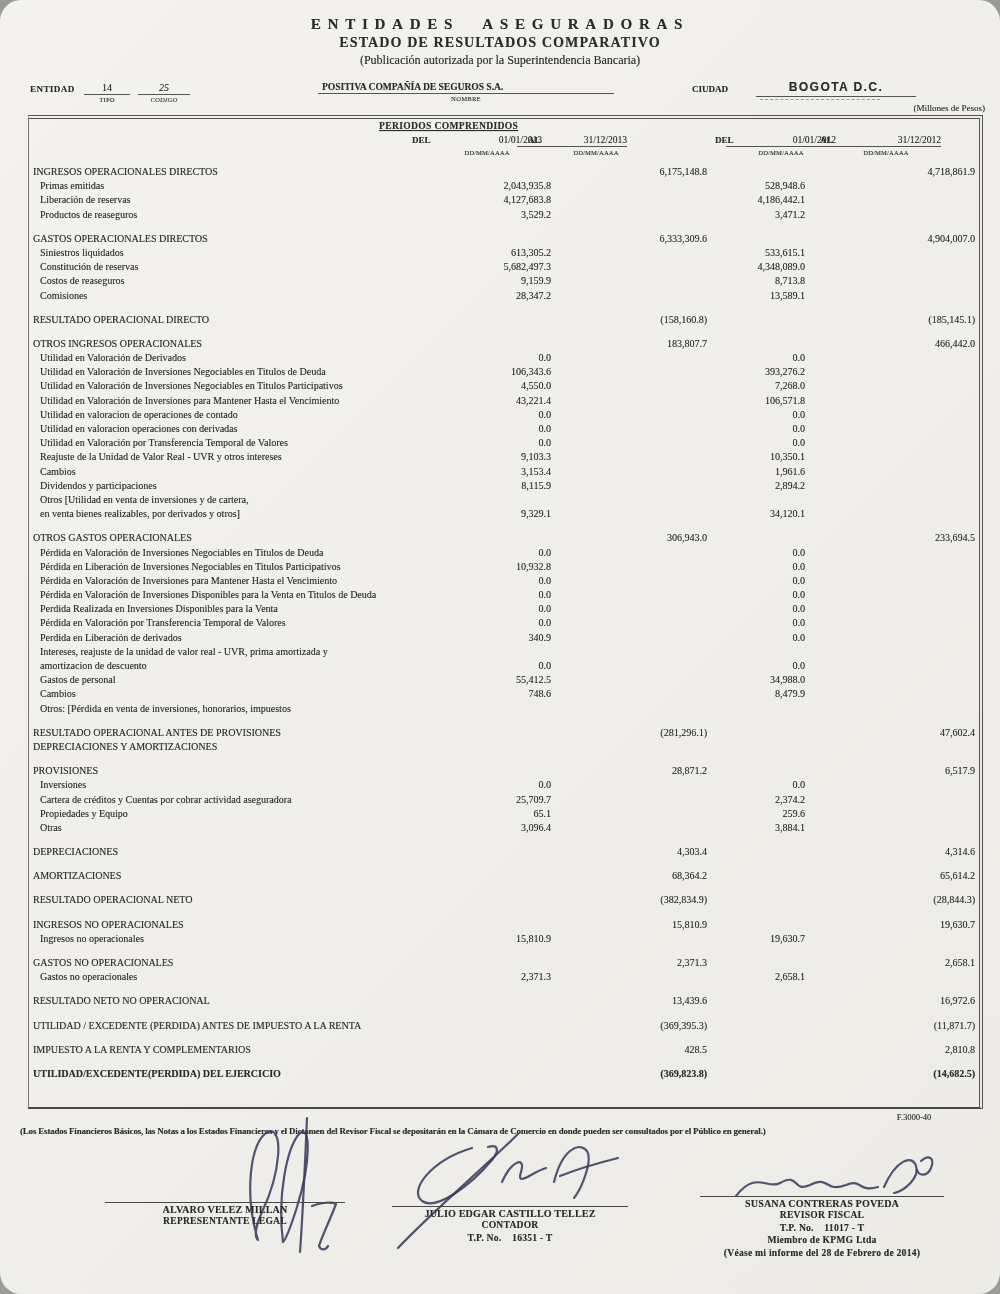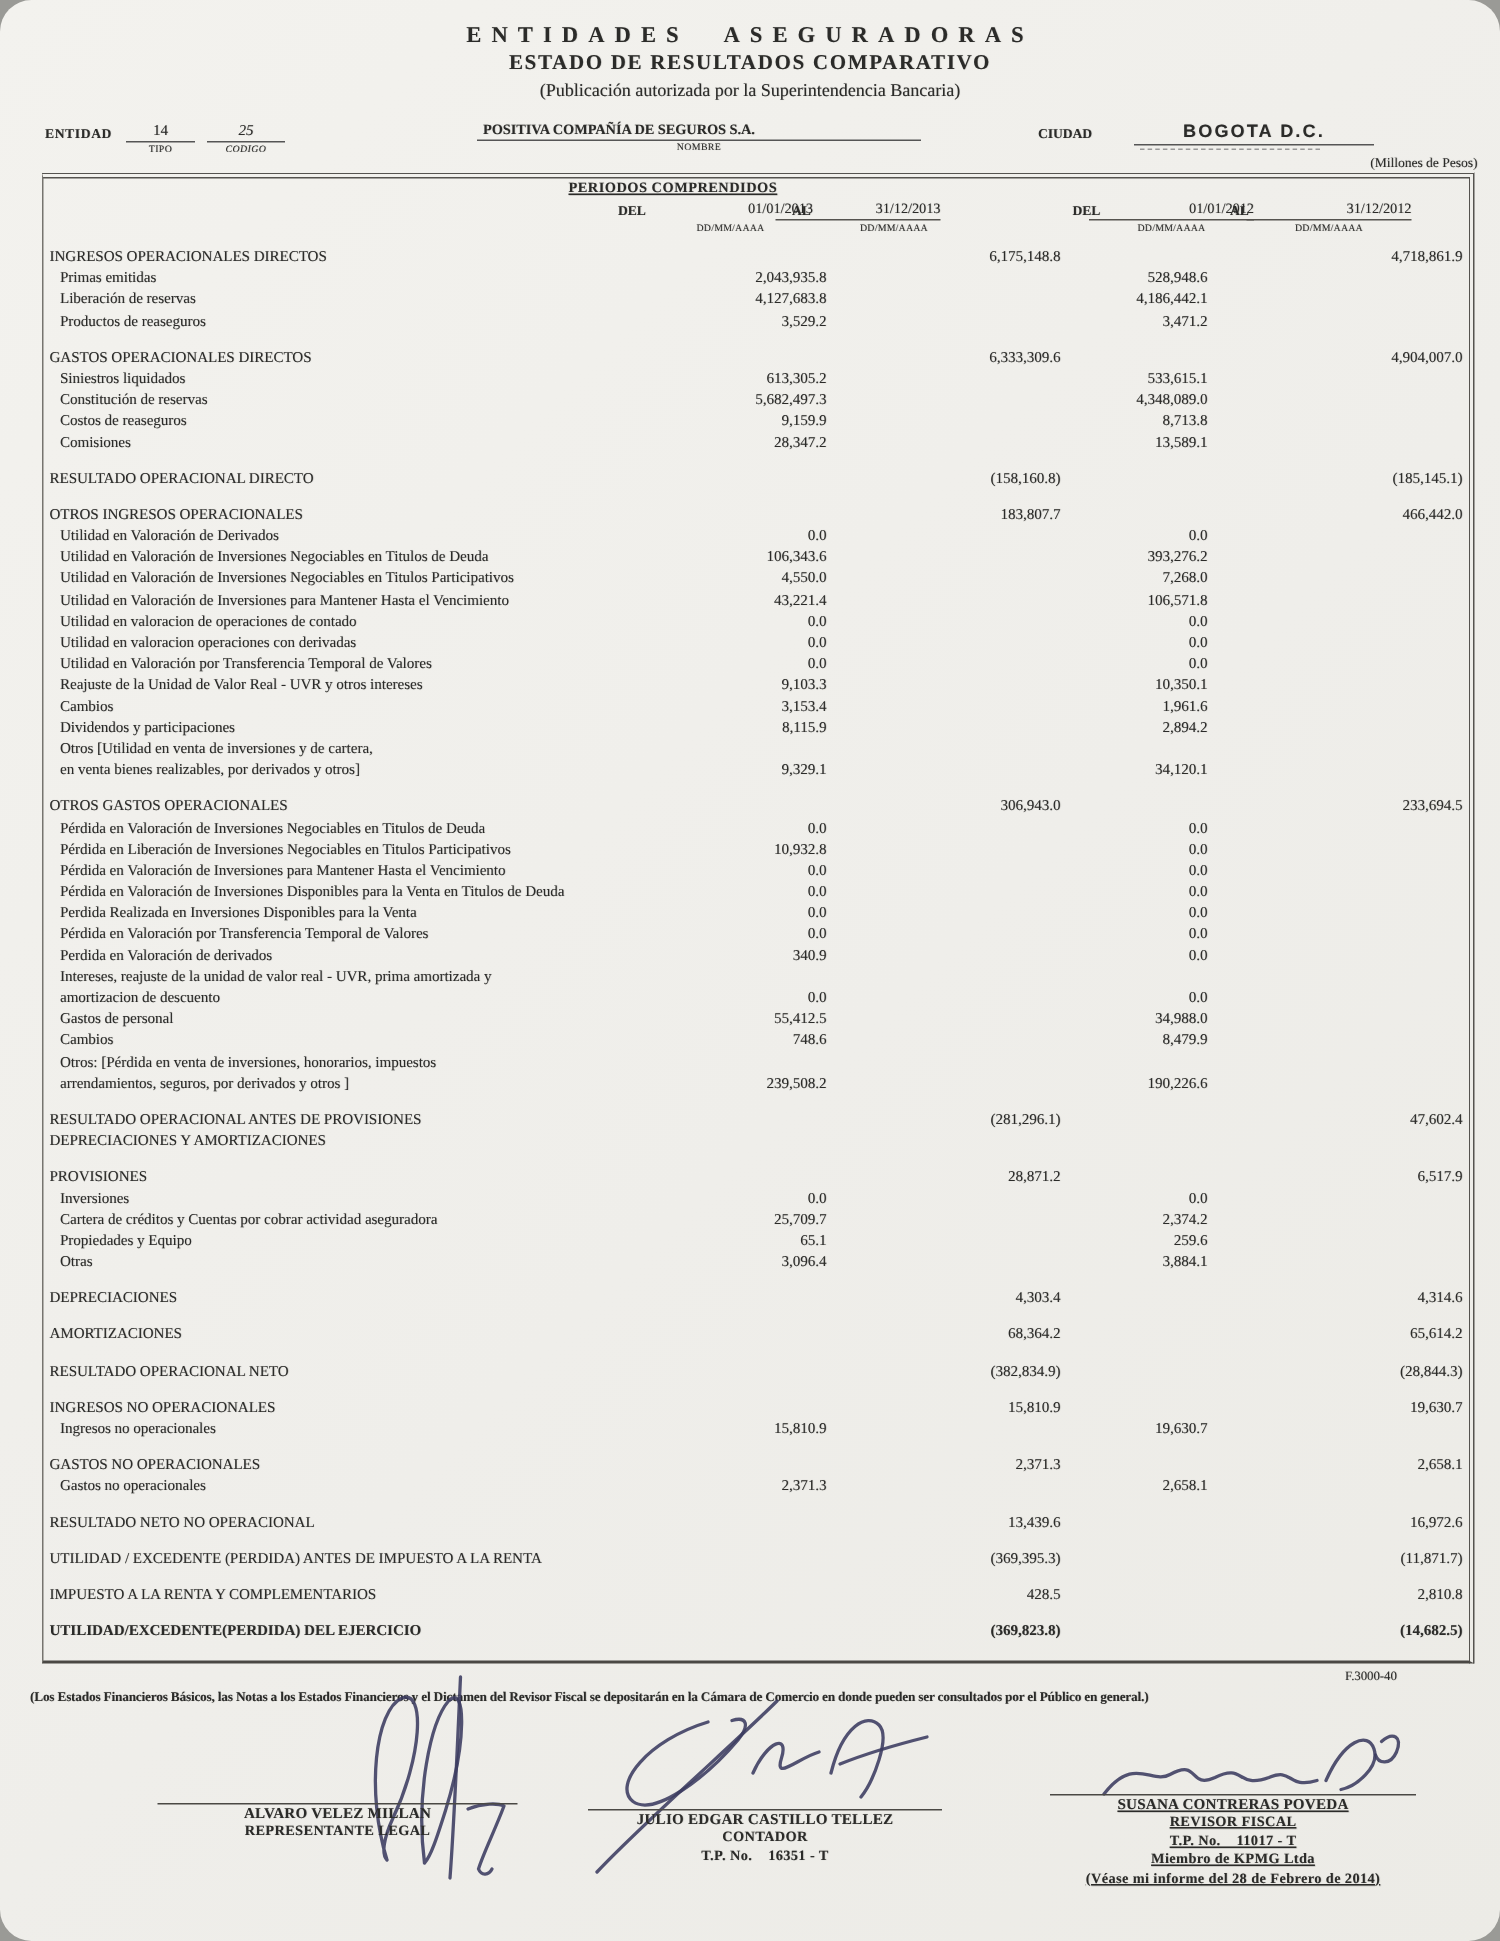--- a/index.html
+++ b/index.html
@@ -58,21 +58,21 @@
   .c1{width:120px;} .c2{width:156px;} .c3{width:98px;} .c4{width:170px;padding-right:4px;}
   .trow.bold{font-weight:bold;}
   
   .formcode{position:absolute;top:1112px;left:858px;width:112px;text-align:center;font-size:8.5px;}
   .footnote{position:absolute;top:1126px;left:20px;width:962px;font-size:8.8px;font-weight:bold;letter-spacing:-0.1px;}
   .sigline{position:absolute;border-top:1px solid #4a4844;text-align:center;font-size:10px;}
   .sigline .nm{font-size:10px;font-weight:bold;letter-spacing:.02em;padding-top:1px;}
   .sigline .rl{font-size:9.5px;font-weight:bold;letter-spacing:.03em;line-height:12.5px;}
   #sig1{top:1202px;left:105px;width:240px;}
   #sig2{top:1206px;left:392px;width:236px;}
-  #sig3{top:1196px;left:700px;width:244px;text-decoration:underline;}
+  #sig3{top:1196px;left:700px;width:244px;}
   .ink{position:absolute;top:0;left:0;width:1000px;height:1294px;pointer-events:none;}
   .ink path{fill:none;stroke:#3b3b60;stroke-width:2.2;stroke-linecap:round;stroke-linejoin:round;opacity:.88;}
 </style>
 </head>
 <body>
 
 <div class="page">
 
   <div class="titles">
     <div class="t1">ENTIDADES ASEGURADORAS</div>
@@ -323,21 +323,21 @@
           <span class="cell c4"></span>
         </div>
         <div class="trow indent">
           <span class="lab">Pérdida en Valoración por Transferencia Temporal de Valores</span>
           <span class="cell c1">0.0</span>
           <span class="cell c2"></span>
           <span class="cell c3">0.0</span>
           <span class="cell c4"></span>
         </div>
         <div class="trow indent">
-          <span class="lab">Perdida en Valoración de derivados</span>
+          <span class="lab">Perdida en Liberación de derivados</span>
           <span class="cell c1">340.9</span>
           <span class="cell c2"></span>
           <span class="cell c3">0.0</span>
           <span class="cell c4"></span>
         </div>
         <div class="trow indent">
           <span class="lab">Intereses, reajuste de la unidad de valor real - UVR, prima amortizada y</span>
           <span class="cell c1"></span>
           <span class="cell c2"></span>
           <span class="cell c3"></span>
@@ -362,27 +362,20 @@
           <span class="cell c1">748.6</span>
           <span class="cell c2"></span>
           <span class="cell c3">8,479.9</span>
           <span class="cell c4"></span>
         </div>
         <div class="trow indent">
           <span class="lab">Otros: [Pérdida en venta de inversiones, honorarios, impuestos</span>
           <span class="cell c1"></span>
           <span class="cell c2"></span>
           <span class="cell c3"></span>
-          <span class="cell c4"></span>
-        </div>
-        <div class="trow indent">
-          <span class="lab">arrendamientos, seguros, por derivados y otros ]</span>
-          <span class="cell c1">239,508.2</span>
-          <span class="cell c2"></span>
-          <span class="cell c3">190,226.6</span>
           <span class="cell c4"></span>
         </div>
         <div class="trow spacer"></div>
         <div class="trow">
           <span class="lab">RESULTADO OPERACIONAL ANTES DE PROVISIONES</span>
           <span class="cell c1"></span>
           <span class="cell c2">(281,296.1)</span>
           <span class="cell c3"></span>
           <span class="cell c4">47,602.4</span>
         </div>

